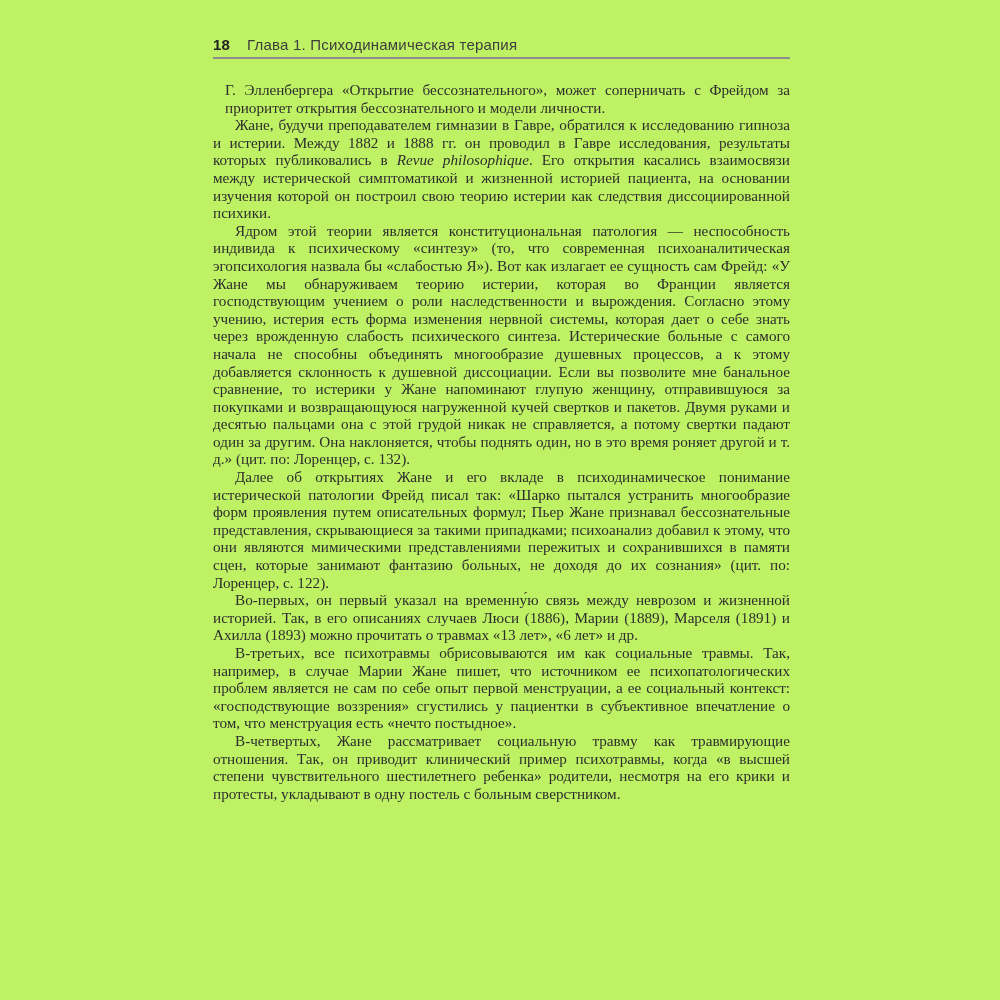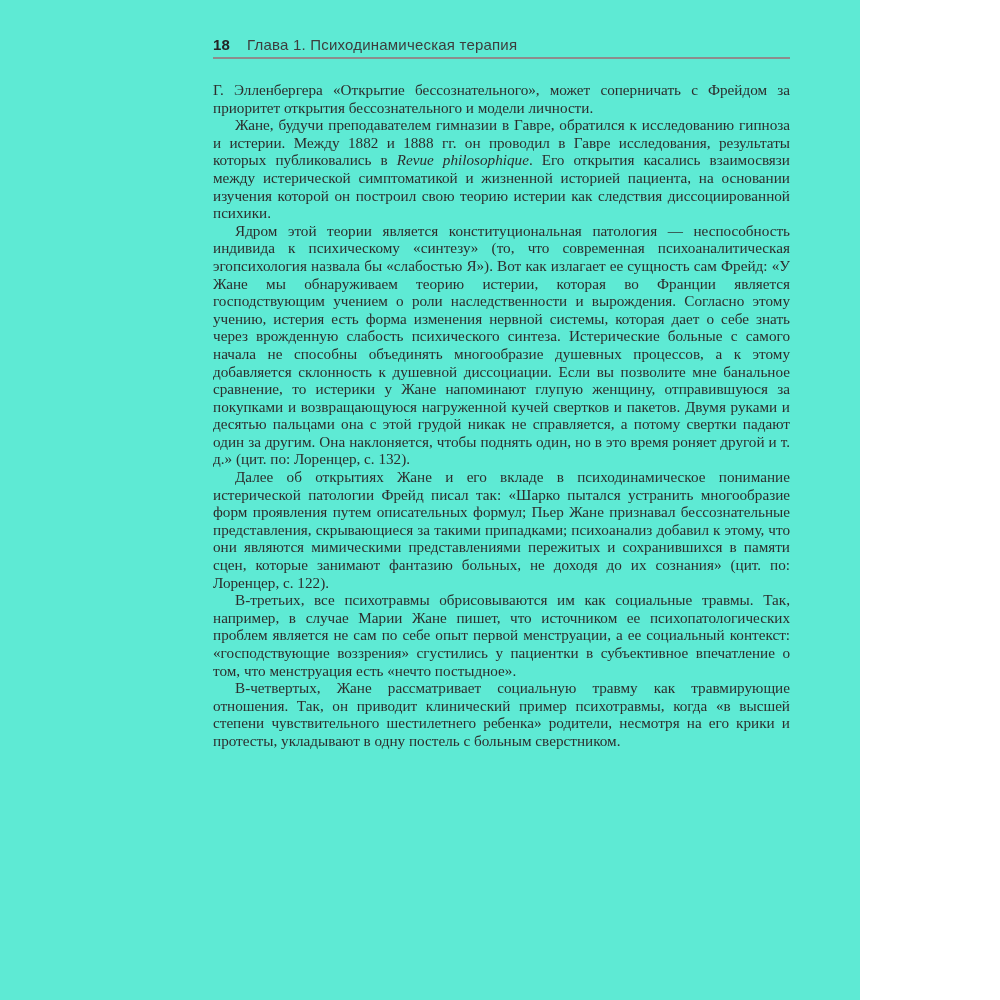--- a/index.html
+++ b/index.html
@@ -2,23 +2,23 @@
 <html lang="ru"><head>
 <meta charset="utf-8">
 <style>
   html, body {
     margin: 0;
     padding: 0;
     background: #ffffff;
   }
   .page {
     position: relative;
-    width: 860px;
+    width: 1000px;
     height: 1000px;
-    background: #5eead4;
+    background: #bef264;
     overflow: hidden;
   }
   .page-header {
     position: absolute;
     left: 213px;
     top: 36px;
     width: 577px;
     font-family: "Liberation Sans", sans-serif;
     font-size: 15px;
     color: #3d3d3d;
@@ -54,20 +54,21 @@
     hyphens: auto;
     -webkit-hyphens: auto;
   }
   .para {
     margin: 0;
     padding: 0;
     text-indent: 22px;
   }
   .para.no-indent {
     text-indent: 0;
+    margin-left: 12px;
   }
   .italic {
     font-style: italic;
   }
 </style>
 </head>
 <body>
 
 <div class="page">
 
@@ -80,20 +81,21 @@
   <main class="body-text">
     <p class="para no-indent"><span>Г. Элленбергера «Открытие бессознательного», может соперничать с Фрейдом за приоритет открытия бессознательного и модели личности.</span></p>
 
     <p class="para"><span>Жане, будучи преподавателем гимназии в Гавре, обратился к исследованию гипноза и истерии. Между 1882 и 1888 гг. он проводил в Гавре исследования, результаты которых публиковались в </span><span class="italic">Revue philosophique</span><span>. Его открытия касались взаимосвязи между истерической симптоматикой и жизненной историей пациента, на основании изучения которой он построил свою теорию истерии как следствия диссоциированной психики.</span></p>
 
     <p class="para"><span>Ядром этой теории является конституциональная патология — неспособность индивида к психическому «синтезу» (то, что современная психоаналитическая эгопсихология назвала бы «слабостью Я»). Вот как излагает ее сущность сам Фрейд: «У Жане мы обнаруживаем теорию истерии, которая во Франции является господствующим учением о роли наследственности и вырождения. Согласно этому учению, истерия есть форма изменения нервной системы, которая дает о себе знать через врожденную слабость психического синтеза. Истерические больные с самого начала не способны объединять многообразие душевных процессов, а к этому добавляется склонность к душевной диссоциации. Если вы позволите мне банальное сравнение, то истерики у Жане напоминают глупую женщину, отправившуюся за покупками и возвращающуюся нагруженной кучей свертков и пакетов. Двумя руками и десятью пальцами она с этой грудой никак не справляется, а потому свертки падают один за другим. Она наклоняется, чтобы поднять один, но в это время роняет другой и т. д.» (цит. по: Лоренцер, с. 132).</span></p>
 
     <p class="para"><span>Далее об открытиях Жане и его вкладе в психодинамическое понимание истерической патологии Фрейд писал так: «Шарко пытался устранить многообразие форм проявления путем описательных формул; Пьер Жане признавал бессознательные представления, скрывающиеся за такими припадками; психоанализ добавил к этому, что они являются мимическими представлениями пережитых и сохранившихся в памяти сцен, которые занимают фантазию больных, не доходя до их сознания» (цит. по: Лоренцер, с. 122).</span></p>
 
 
+    <p class="para"><span>Во-первых, он первый указал на временну́ю связь между неврозом и жизненной историей. Так, в его описаниях случаев Люси (1886), Марии (1889), Марселя (1891) и Ахилла (1893) можно прочитать о травмах «13 лет», «6 лет» и др.</span></p>
 
 
     <p class="para"><span>В-третьих, все психотравмы обрисовываются им как социальные травмы. Так, например, в случае Марии Жане пишет, что источником ее психопатологических проблем является не сам по себе опыт первой менструации, а ее социальный контекст: «господствующие воззрения» сгустились у пациентки в субъективное впечатление о том, что менструация есть «нечто постыдное».</span></p>
 
     <p class="para"><span>В-четвертых, Жане рассматривает социальную травму как травмирующие отношения. Так, он приводит клинический пример психотравмы, когда «в высшей степени чувствительного шестилетнего ребенка» родители, несмотря на его крики и протесты, укладывают в одну постель с больным сверстником.</span></p>
   </main>
 
 </div>
 
 </body></html>

